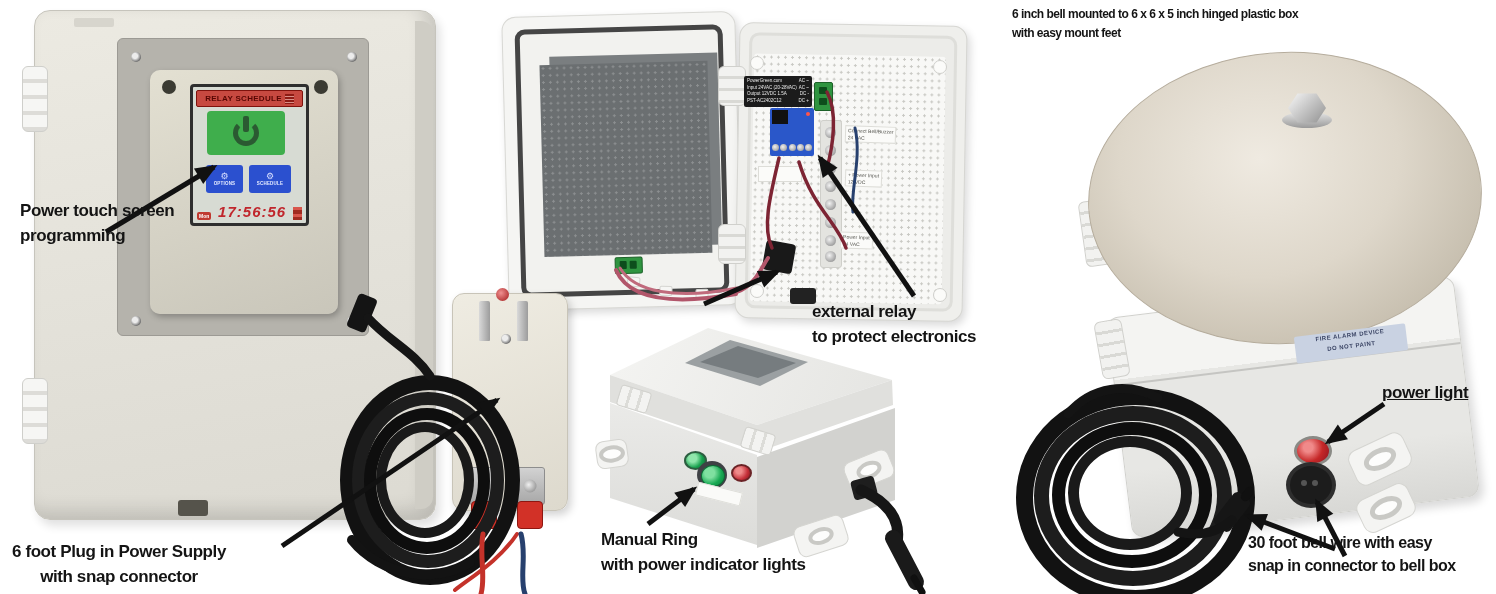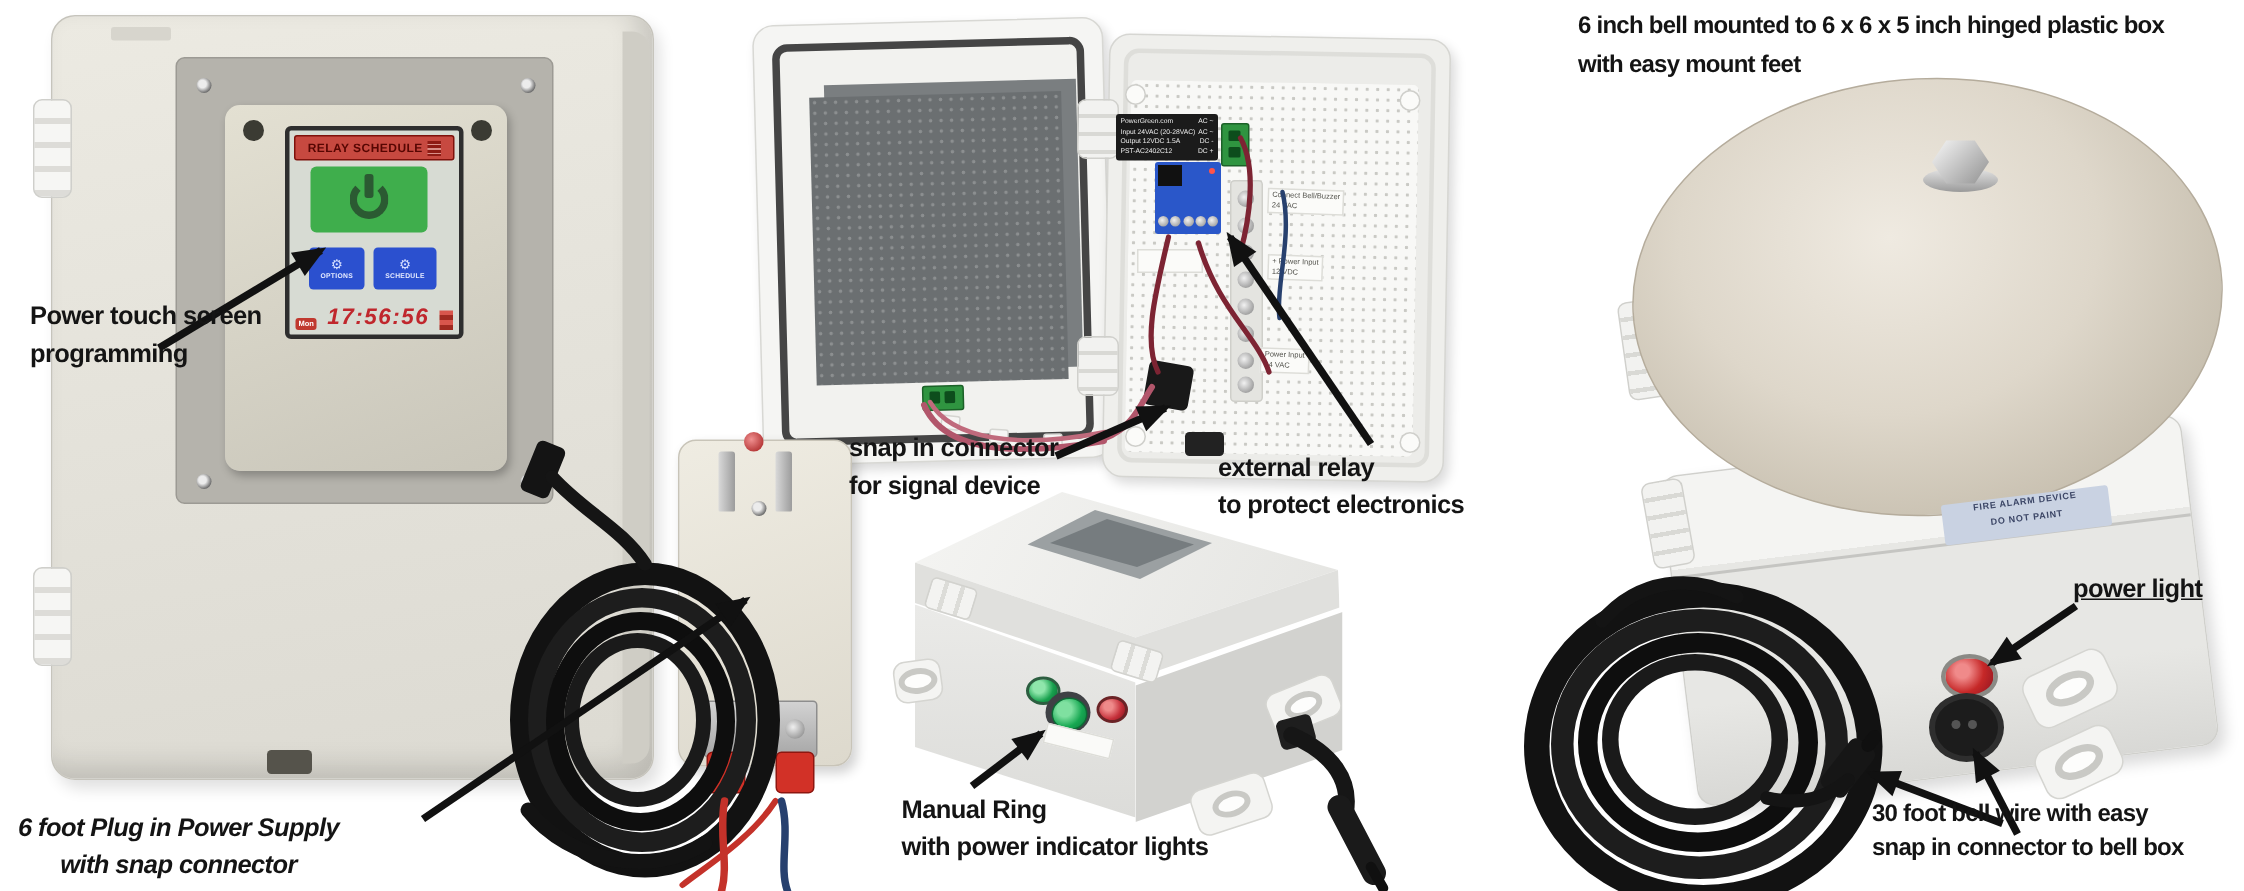--- a/index.html
+++ b/index.html
@@ -6,21 +6,21 @@
     --accentGreen:#3fae4c; --accentBlue:#2b50cf; --accentRed:#c0272d;
     --annotation:#141414; --arrow:#111111;
   }
   html,body{margin:0;padding:0;background:#fff;}
   .canvas{position:relative;width:1496px;height:594px;background:#fff;overflow:hidden;
           font-family:"Liberation Sans",sans-serif;}
   .abs{position:absolute;}
   
   .callout{position:absolute;font-weight:bold;color:var(--annotation);
            font-size:17px;letter-spacing:-0.4px;line-height:1.45;white-space:pre-line;z-index:40;}
-  .callout-lg{font-size:16px;letter-spacing:-0.5px;line-height:1.6;margin-left:40px;}
+  .callout-lg{font-size:12px;letter-spacing:-0.5px;line-height:1.6;}
   .tight{font-size:16px;letter-spacing:-0.5px;}
   .center{text-align:center;}
   
   .enclosure{left:34px;top:10px;width:400px;height:508px;border-radius:16px;
      background:linear-gradient(170deg,#eceae2,#dcdad2);border:1px solid #c6c4bc;
      box-shadow:inset -10px -8px 18px rgba(0,0,0,.14), 4px 6px 10px rgba(0,0,0,.12);}
   .encl-edge{left:414px;top:20px;width:18px;height:488px;background:#cfcdc5;border-radius:0 12px 12px 0;}
   .hingeL{left:22px;width:24px;height:64px;border-radius:6px;border:1px solid #cfcfcb;
      background:repeating-linear-gradient(180deg,#f6f6f4 0 12px,#dddcd8 12px 16px);z-index:2;}
   .latch{left:178px;top:500px;width:30px;height:16px;background:#55534b;border-radius:3px;}
@@ -367,24 +367,22 @@
       <line x1="1384" y1="404" x2="1328" y2="442" marker-end="url(#ah)"></line>
       <line x1="1335" y1="549" x2="1248" y2="516" marker-end="url(#ah)"></line>
       <line x1="1345" y1="556" x2="1317" y2="502" marker-end="url(#ah)"></line>
     </g>
   </svg>
 
   <div class="callout callout-lg" style="left:1012px;top:5px;">6 inch bell mounted to 6 x 6 x 5  inch hinged plastic box
 with easy mount feet</div>
   <div class="callout" style="left:20px;top:199px;">Power touch screen
 programming</div>
-  <div class="callout center" style="left:12px;top:540px;font-style:italic;">6 foot  Plug in Power Supply
+  <div class="callout center" style="left:12px;top:540px;">6 foot  Plug in Power Supply
 with snap connector</div>
-  <div class="callout" style="left:566px;top:287px;">snap in connector
-for signal device</div>
   <div class="callout" style="left:812px;top:300px;">external relay
 to protect electronics</div>
   <div class="callout" style="left:601px;top:528px;">Manual Ring
 with power indicator lights</div>
   <div class="callout" style="left:1382px;top:381px;text-decoration:underline;">power light</div>
   <div class="callout tight" style="left:1248px;top:531px;">30 foot bell wire with easy
 snap in connector to bell box</div>
 
 </div>
 

